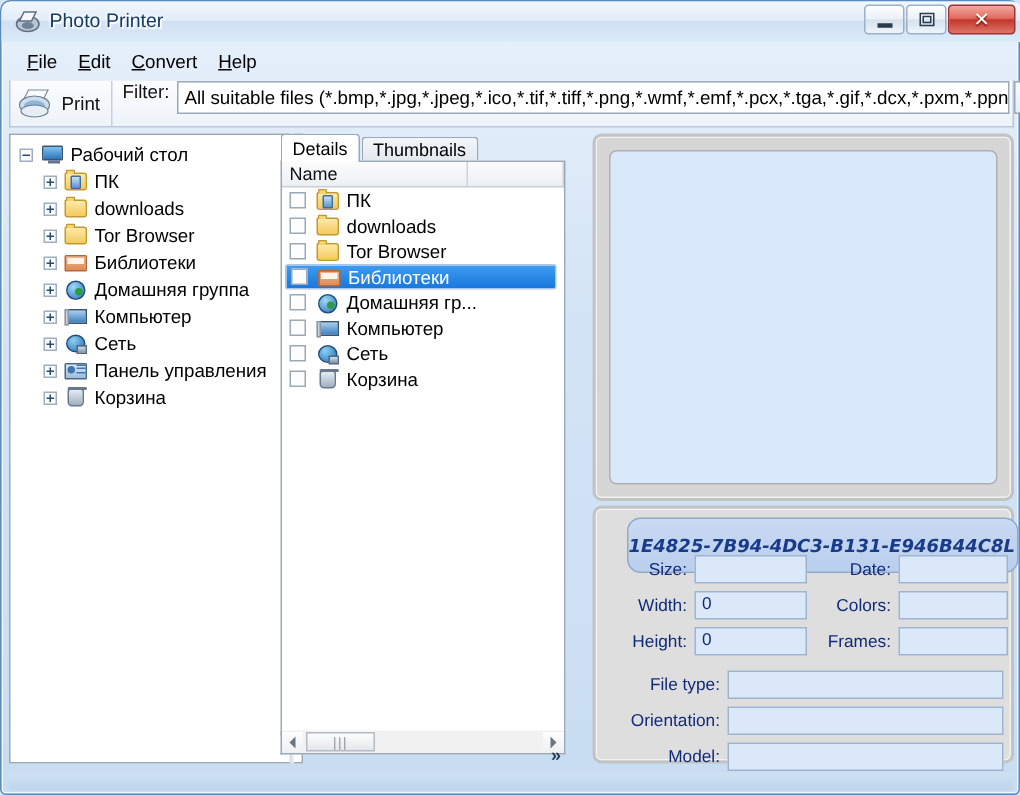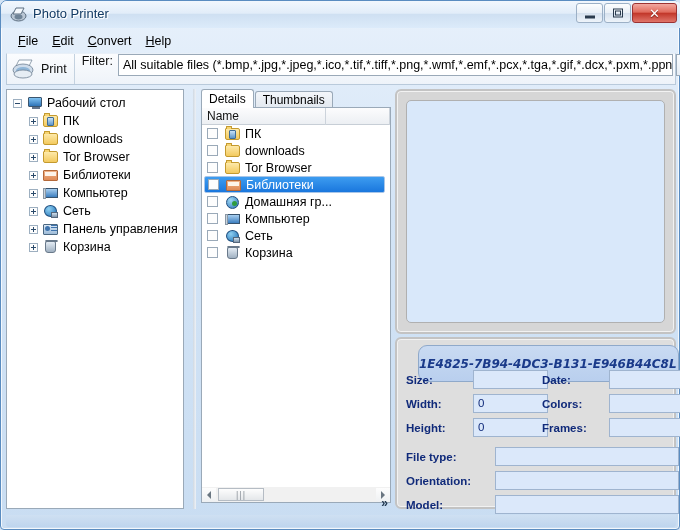--- a/index.html
+++ b/index.html
@@ -72,21 +72,21 @@
     padding-left:4px;font-size:12.5px;color:#000;white-space:nowrap;overflow:hidden;flex:1;
   }
   .combo-arrow{
     width:17px;height:20px;border-left:1px solid #c3cfdb;
     background:linear-gradient(to bottom,#fafcfe,#e6edf5);
     display:flex;align-items:center;justify-content:center;flex:0 0 17px;
   }
   
   .main{position:absolute;left:5px;top:88px;width:670px;height:424px;}
   .panel-tree{
-    position:absolute;left:0;top:0;width:178px;height:420px;
+    position:absolute;left:0;top:0;width:196px;height:420px;
     background:#fff;border:1px solid #9aa9b8;box-sizing:border-box;overflow:hidden;
   }
   .tree{padding:4px 0 0 6px;}
   .tnode{display:flex;align-items:center;height:18px;white-space:nowrap;}
   .tnode .exp{
     width:9px;height:9px;border:1px solid #9dafc0;background:#fdfdfd;
     margin-right:5px;position:relative;flex:0 0 9px;box-sizing:border-box;
   }
   .tnode .exp:before{content:"";position:absolute;left:1px;top:3px;width:5px;height:1px;background:#2a4a6b;}
   .tnode .exp.plus:after{content:"";position:absolute;left:3px;top:1px;width:1px;height:5px;background:#2a4a6b;}
@@ -94,21 +94,21 @@
   .tnode .tlabel{font-size:12.5px;color:#000;}
   .tlevel1{padding-left:16px;}
   .splitter{
     position:absolute;left:183px;top:0;width:12px;height:420px;
   }
   .splitter:after{
     content:"";position:absolute;left:4px;top:0;width:3px;height:420px;
     background:linear-gradient(to right,#cfd8e2,#eef2f7);
   }
   
-  .panel-list{position:absolute;left:195px;top:0;width:190px;height:420px;}
+  .panel-list{position:absolute;left:181px;top:0;width:190px;height:420px;}
   .tabs{position:absolute;left:0;top:0;height:19px;display:flex;align-items:flex-end;}
   .tab{
     height:17px;line-height:17px;padding:0 7px;font-size:12px;color:#000;
     border:1px solid #9aa9b8;border-bottom:none;border-radius:3px 3px 0 0;
     background:linear-gradient(to bottom,#f3f6fa,#e2e8ef);margin-right:1px;box-sizing:border-box;
   }
   .tab.active{
     background:#fff;height:19px;line-height:18px;position:relative;z-index:3;
   }
   .listbox{
@@ -190,22 +190,22 @@
     background:linear-gradient(to bottom,#c9daf2,#b9cfee);
     border:1px solid #8fa9ca;border-radius:9px;box-sizing:border-box;
     display:flex;align-items:center;
   }
   .idtext{
     font-family:"DejaVu Sans",sans-serif;
     font-size:12px;font-weight:bold;font-style:italic;color:#1a3a8a;white-space:nowrap;
   }
   .frow{position:absolute;display:flex;align-items:center;height:19px;}
   .flabel{
-    font-size:11.5px;font-weight:bold;color:#102a7a;text-align:left;
-    white-space:nowrap;padding-right:15px;
+    font-size:11.5px;font-weight:normal;color:#102a7a;text-align:right;
+    white-space:nowrap;padding-right:5px;
   }
   .finput{
     background:#dbe8fa;border:1px solid #9fb4cf;height:19px;box-sizing:border-box;
     font-size:11.5px;color:#102a7a;padding-left:4px;line-height:17px;
   }
   
   .statusbar{
     position:absolute;left:5px;top:514px;width:670px;height:12px;
     background:linear-gradient(to bottom,#cfe0f2,#bed5ee);
     border-radius:0 0 3px 3px;
@@ -355,20 +355,27 @@
               <span class="folder"></span>
             </span>
           <span class="tlabel">Tor Browser</span>
         </div>
         <div class="tnode tlevel1">
           <span class="exp plus"></span>
           <span class="tico">
               <span class="lib"></span>
             </span>
           <span class="tlabel">Библиотеки</span>
+        </div>
+        <div class="tnode tlevel1">
+          <span class="exp plus"></span>
+          <span class="tico">
+              <span class="hgroup"></span>
+            </span>
+          <span class="tlabel">Домашняя группа</span>
         </div>
         <div class="tnode tlevel1">
           <span class="exp plus"></span>
           <span class="tico">
               <span class="computer"></span>
             </span>
           <span class="tlabel">Компьютер</span>
         </div>
         <div class="tnode tlevel1">
           <span class="exp plus"></span>

